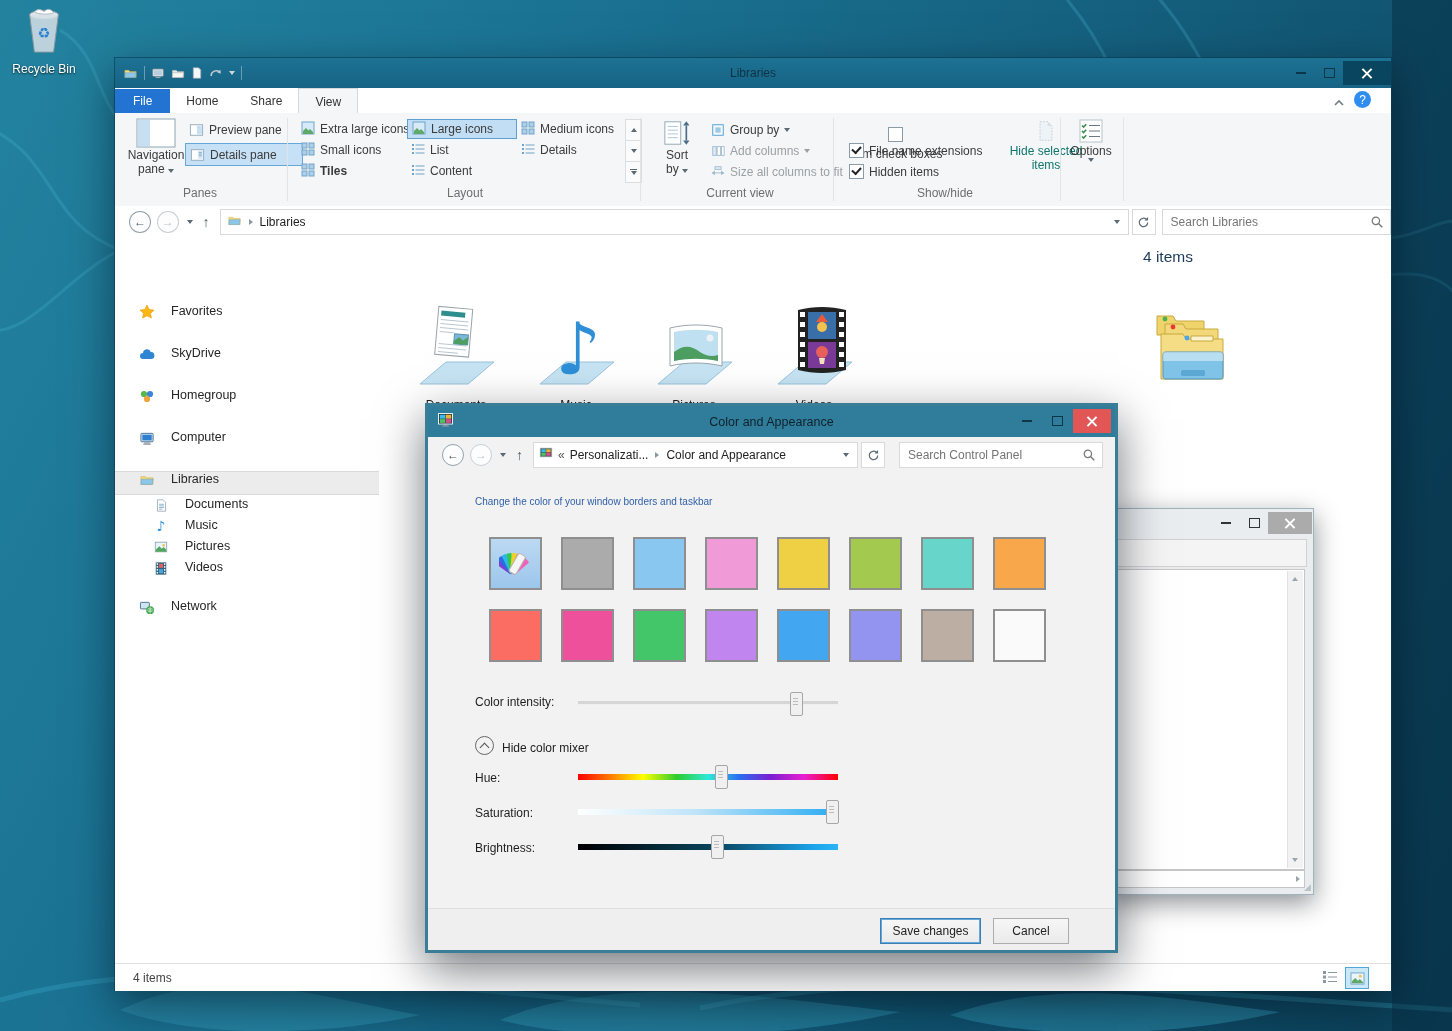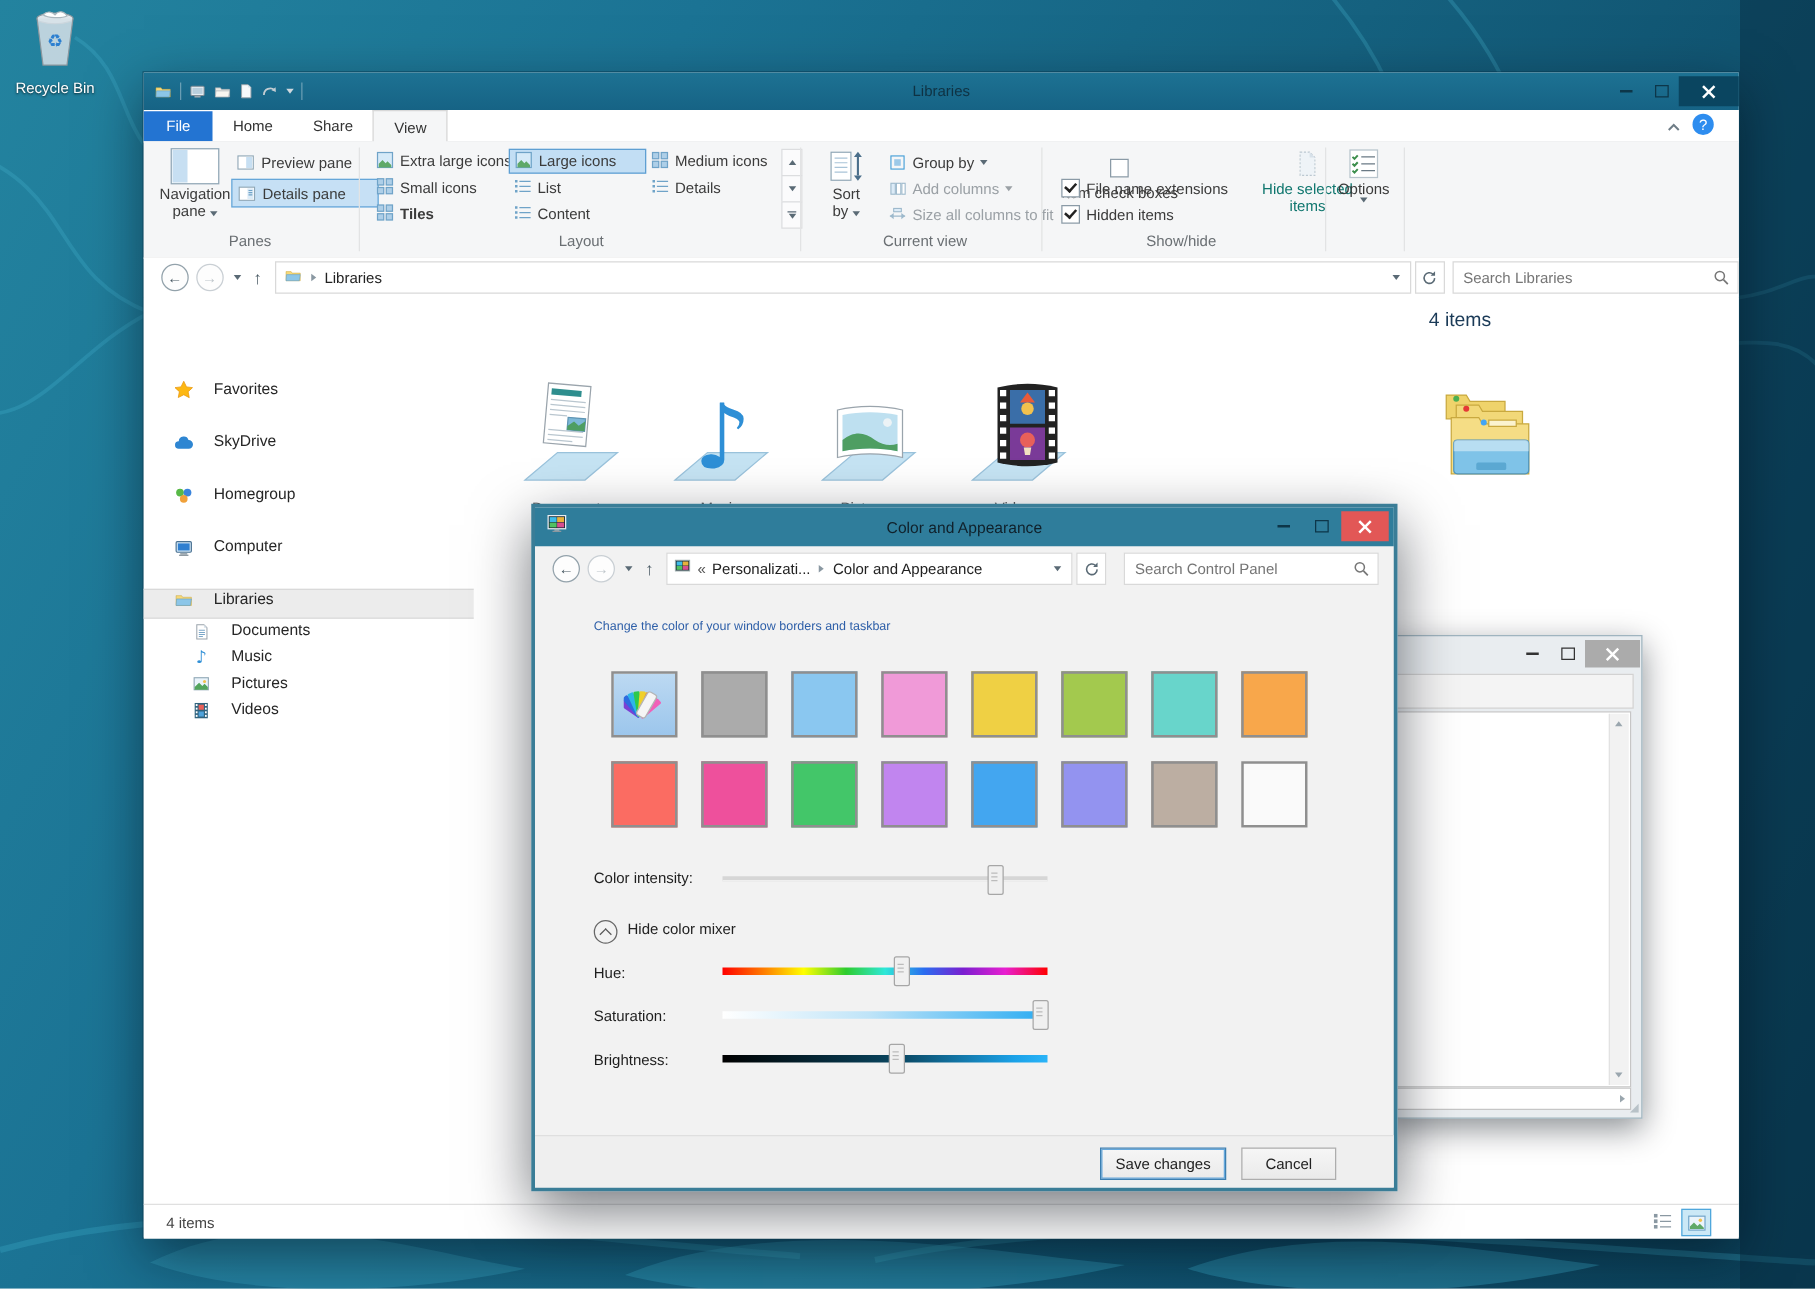--- a/index.html
+++ b/index.html
@@ -518,20 +518,30 @@
                 <rect x="11.4" y="5.3" width="1.6" height="1.8"></rect>
                 <rect x="11.4" y="8.6" width="1.6" height="1.8"></rect>
                 <rect x="11.4" y="11.9" width="1.6" height="1.8"></rect>
               </g>
               <rect x="5.6" y="2.6" width="4.8" height="4.6" fill="#e8605a"></rect>
               <rect x="5.6" y="8.8" width="4.8" height="4.6" fill="#4fa3dc"></rect>
             </svg>
           </span>
           <span>Videos</span>
         </div>
+        <div class="navrow" style="top: 361px; padding-left: 24px;">
+          <span class="ic">
+            <svg width="16" height="15" viewBox="0 0 16 16">
+              <rect x="1" y="2.5" width="9.5" height="7" rx=".8" fill="#cfe4f2" stroke="#49708e"></rect>
+              <circle cx="11.3" cy="10.8" r="4.2" fill="#3ba54a"></circle>
+              <path d="M7.5 10.8h7.6M11.3 7v7.6M8.6 8.6c1.7 1.3 3.7 1.3 5.4 0M8.6 13c1.7-1.3 3.7-1.3 5.4 0" stroke="#e6f4e8" stroke-width=".7" fill="none"></path>
+            </svg>
+          </span>
+          <span>Network</span>
+        </div>
       </div>
 
     <div id="tiles" class="abs">
         <div class="tile" style="left: 18px; top: 62px;">
           <div><svg width="92" height="92" viewBox="0 0 92 92">
               <path d="M10 84 L36 62 H84 L58 84z" fill="#bfe0f2" stroke="#8fbcd8" opacity=".9"></path>
               <g transform="rotate(5 46 40)">
                 <rect x="26" y="8" width="34" height="48" fill="#fff" stroke="#9aa4ac"></rect>
                 <rect x="29" y="12" width="24" height="5" fill="#2e8e8e"></rect>
                 <path d="M29 21h28M29 25h28M29 29h28M29 33h14M29 45h28M29 49h28M29 53h20" stroke="#b9c6cf"></path>
@@ -716,21 +726,21 @@
       </div>
     </div>
 
     <div id="cw-head" class="abs">Change the color of your window borders and taskbar</div>
 
     <div class="srow" style="top:289px">Color intensity:</div>
     <div class="track" style="top:295px;height:3px;background:#d6d6d6;border-bottom:1px solid #efefef">
       <div class="thumb" id="th-int" style="left: calc(83.5% - 5px);"></div>
     </div>
 
-    <div class="abs" style="left:47px;top:330px;display:flex;align-items:flex-start;gap:8px">
+    <div class="abs" style="left:47px;top:330px;display:flex;align-items:flex-end;gap:8px">
       <span class="mixcirc">
           <span class="chevu"></span>
         </span>
       <span style="font-size:12px">Hide color mixer</span>
     </div>
 
     <div class="srow" style="top:365px">Hue:</div>
     <div class="track" style="top:368px;height:6px;background:linear-gradient(90deg,#f00,#ff8000 13%,#ff0 25%,#2ecc2e 38%,#2ee8d8 50%,#2a6df0 62%,#7a1fd0 74%,#e81fd0 87%,#f00)">
       <div class="thumb" id="th-hue" style="left: calc(54.6% - 5px);"></div>
     </div>

